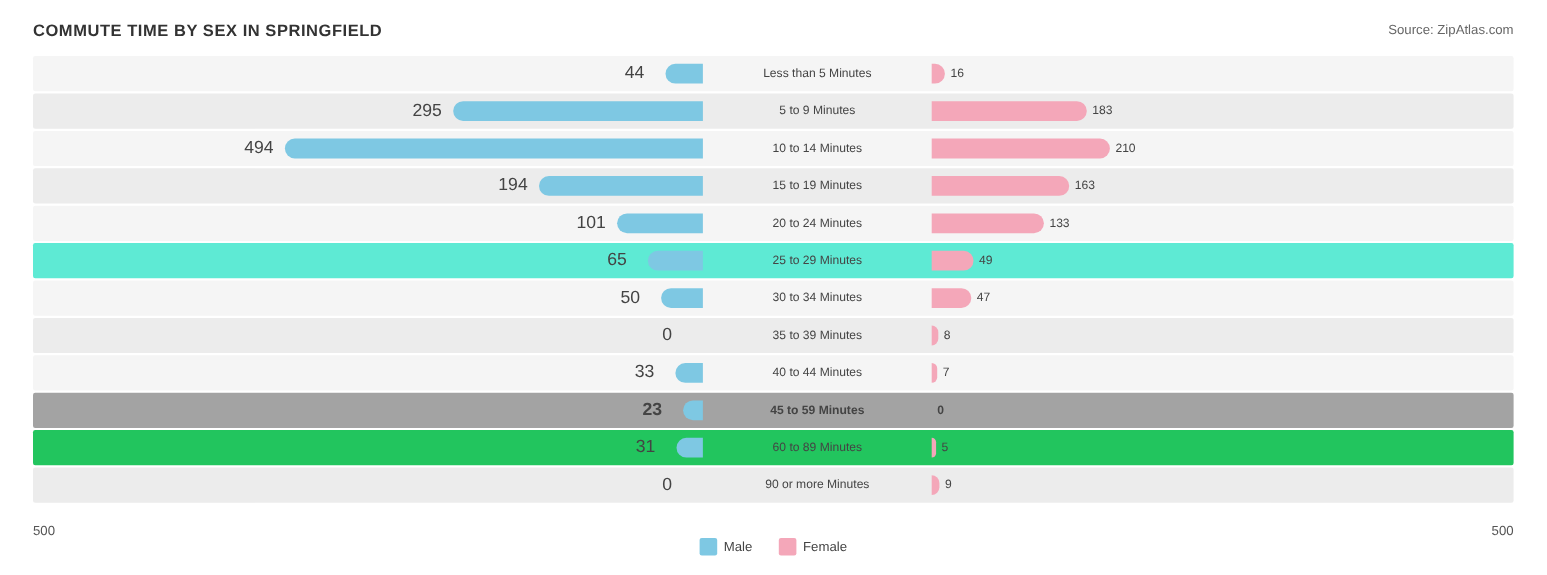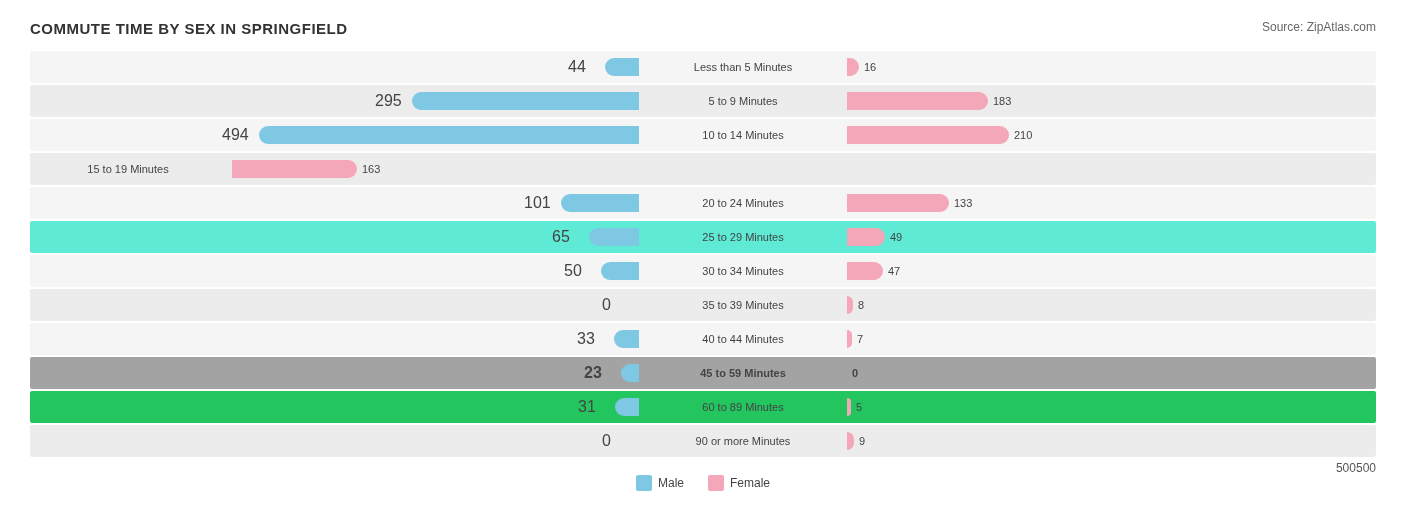--- a/index.html
+++ b/index.html
@@ -105,22 +105,22 @@
       font-size: 12px;
       color: #444;
     }
     .legend-swatch {
       width: 16px;
       height: 16px;
       border-radius: 2px;
     }
     .axis-row {
       display: flex;
-      justify-content: flex-end;
-      margin-top: 4px;
+      justify-content: space-between;
+      margin-top: 18px;
       font-size: 12px;
       color: #555;
       padding: 0 0px;
     }
     
   </style>
 </head>
 <body>
 
 <div class="header-row">
@@ -156,20 +156,24 @@
         <span class="male-value">494</span>
         <div class="male-bar" style="width: 380px;"></div>
       </div>
       <div class="label-section">10 to 14 Minutes</div>
       <div class="right-section">
         <div class="female-bar" style="width: 162px;"></div>
         <span class="female-value">210</span>
       </div>
     </div>
     <div class="bar-row" style="background: rgb(236, 236, 236);">
+      <div class="left-section">
+        <span class="male-value">194</span>
+        <div class="male-bar" style="width: 149px;"></div>
+      </div>
       <div class="label-section">15 to 19 Minutes</div>
       <div class="right-section">
         <div class="female-bar" style="width: 125px;"></div>
         <span class="female-value">163</span>
       </div>
     </div>
     <div class="bar-row" style="background: rgb(245, 245, 245);">
       <div class="left-section">
         <span class="male-value">101</span>
         <div class="male-bar" style="width: 78px;"></div>

